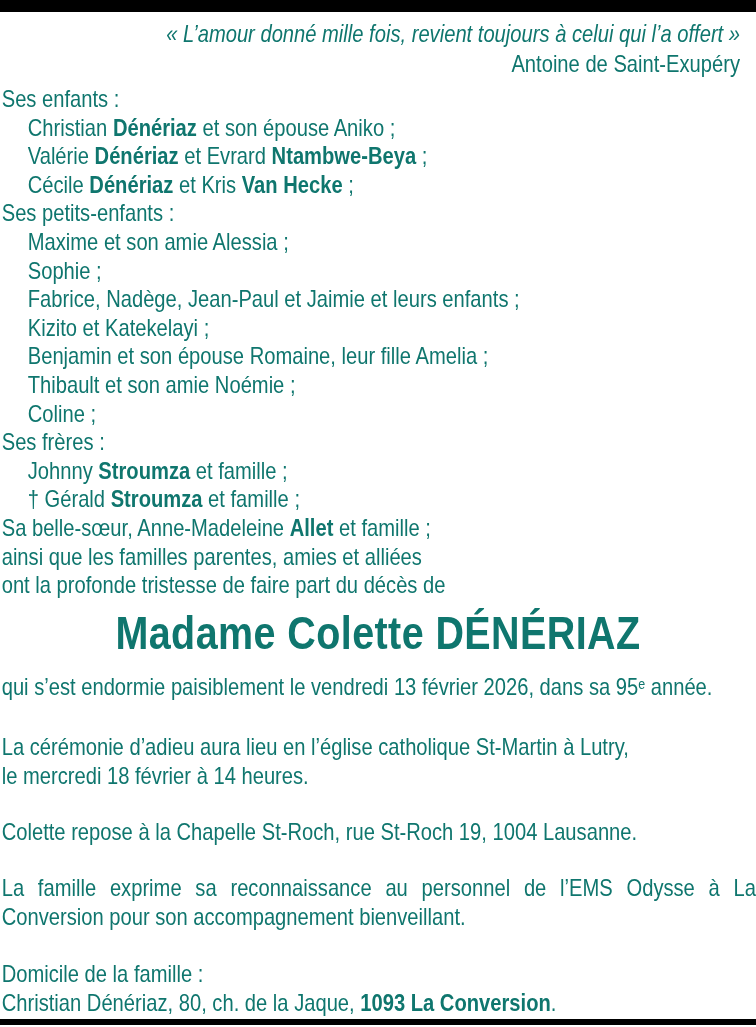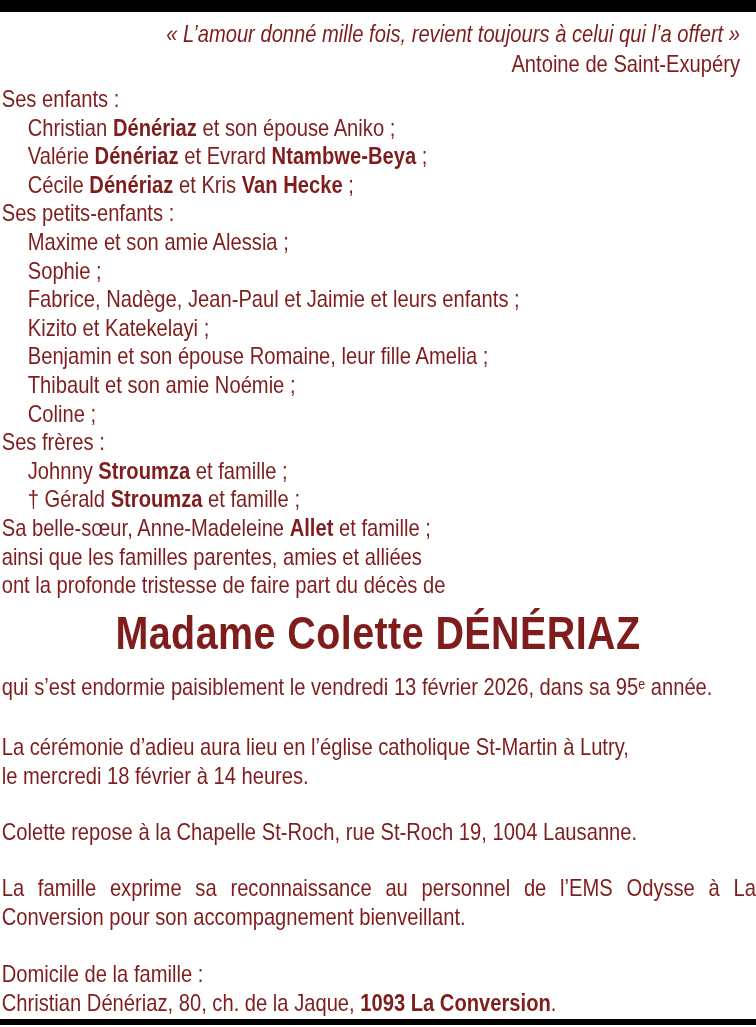--- a/index.html
+++ b/index.html
@@ -7,21 +7,21 @@
     padding: 0;
     background: #ffffff;
   }
   .page {
     position: relative;
     width: 756px;
     height: 1027px;
     background: #ffffff;
     overflow: hidden;
     font-family: "Liberation Sans", sans-serif;
-    color: #7f1d1d;
+    color: #0f766e;
   }
   .bar {
     position: absolute;
     left: 0;
     width: 756px;
     background: #000000;
   }
   .bar.top { top: 0; height: 12px; }
   .bar.bottom { bottom: 2px; height: 6px; }
 

